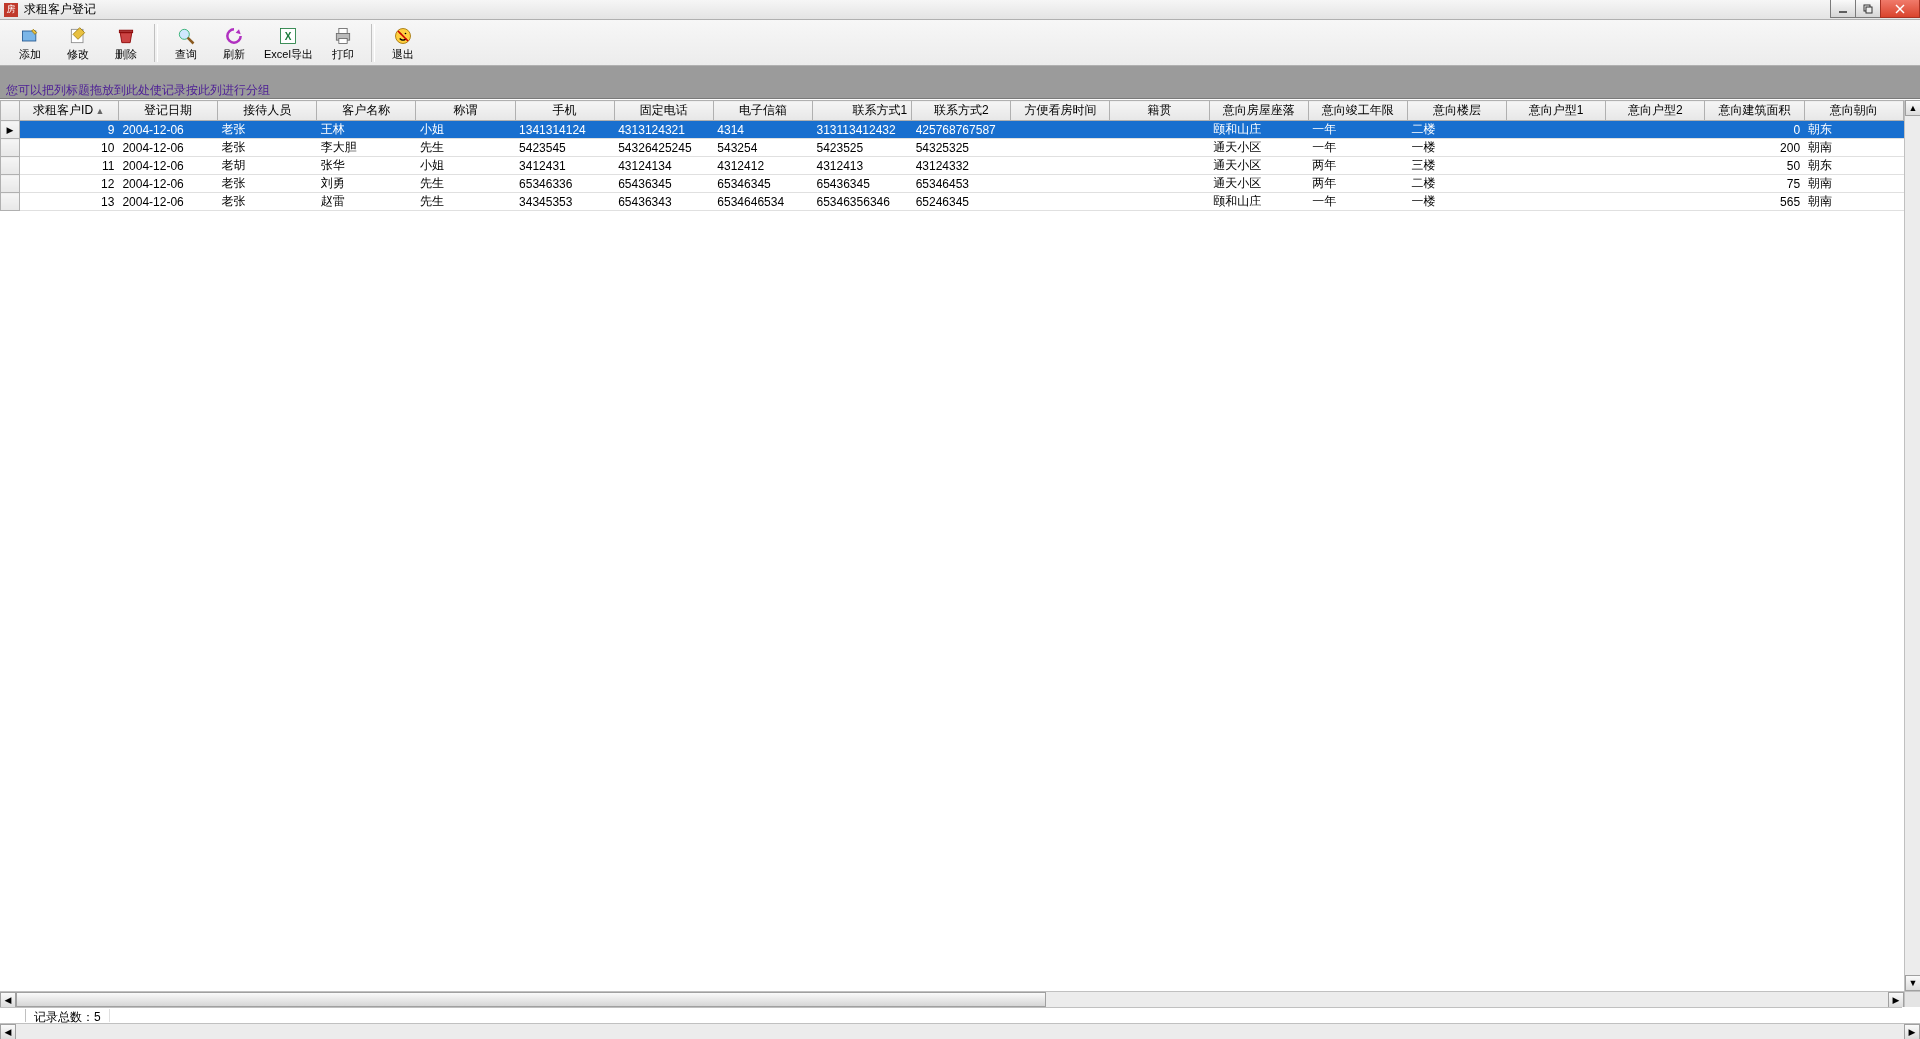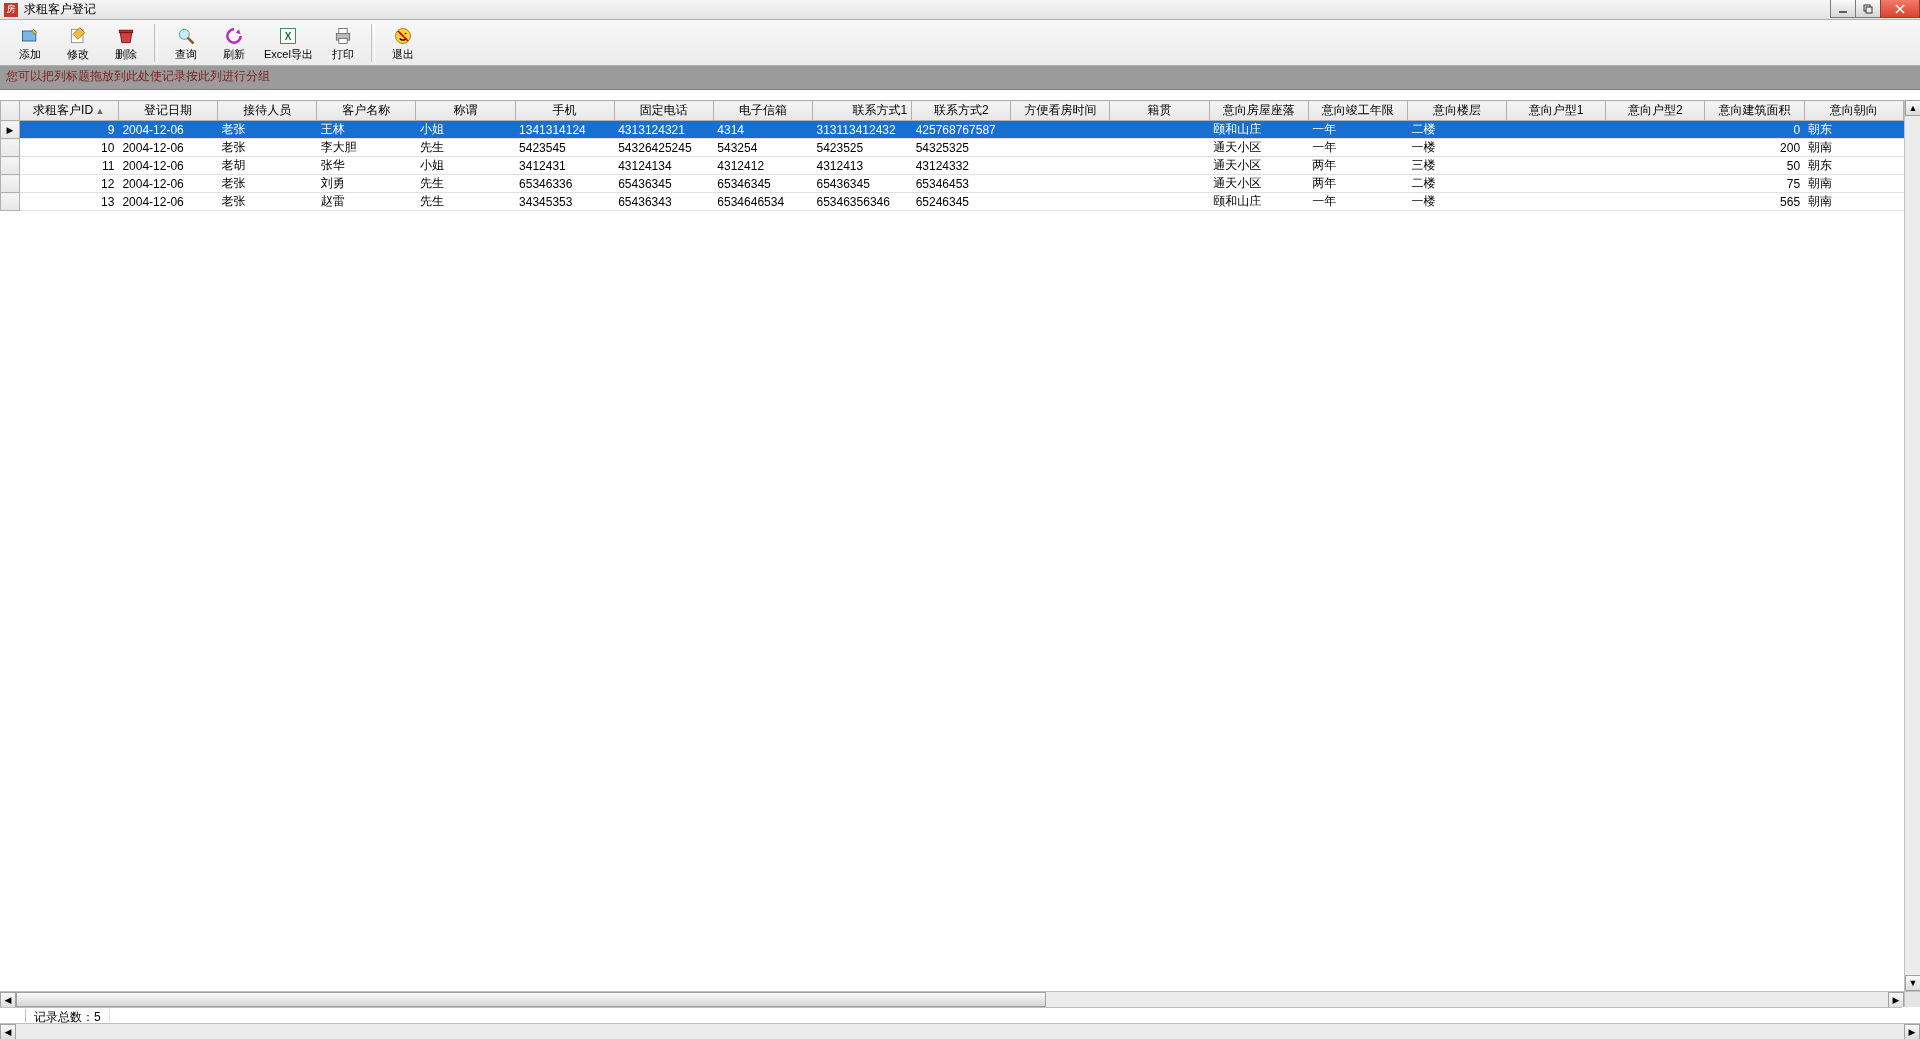--- a/index.html
+++ b/index.html
@@ -38,21 +38,21 @@
 }
 .tbtn {
   display:flex; flex-direction:column; align-items:center; justify-content:center;
   min-width: 48px; padding: 2px 6px 1px 6px; height: 42px; cursor: default;
 }
 .tbtn .ticon { width: 24px; height: 22px; display:flex; align-items:center; justify-content:center; }
 .tbtn .tlabel { font-size: 11px; line-height: 14px; }
 .tsep { width: 4px; height: 38px; border-left: 1px solid #c0c0c0; border-right: 1px solid #fff; margin: 0 4px; }
 
 .groupbar {
-  height: 24px; background: #9b9b9b; color: #7f1d1d; padding: 2px 6px;
+  height: 24px; background: #9b9b9b; color: #4c1d95; padding: 16px 6px;
   border-bottom: 1px solid #7a7a7a;
 }
 
 .panel-title {
   height: 16px; padding: 17px 4px; font-size: 12px; border-bottom: 1px solid #c0c0c0;
   background: #fff;
 }
 
 .grid-wrap { position: absolute; top: 100px; left: 0; right: 0; bottom: 32px; overflow: hidden; background:#fff; }
 .grid-inner { position:absolute; top:0; left:0; right:16px; bottom:16px; overflow:hidden; }

